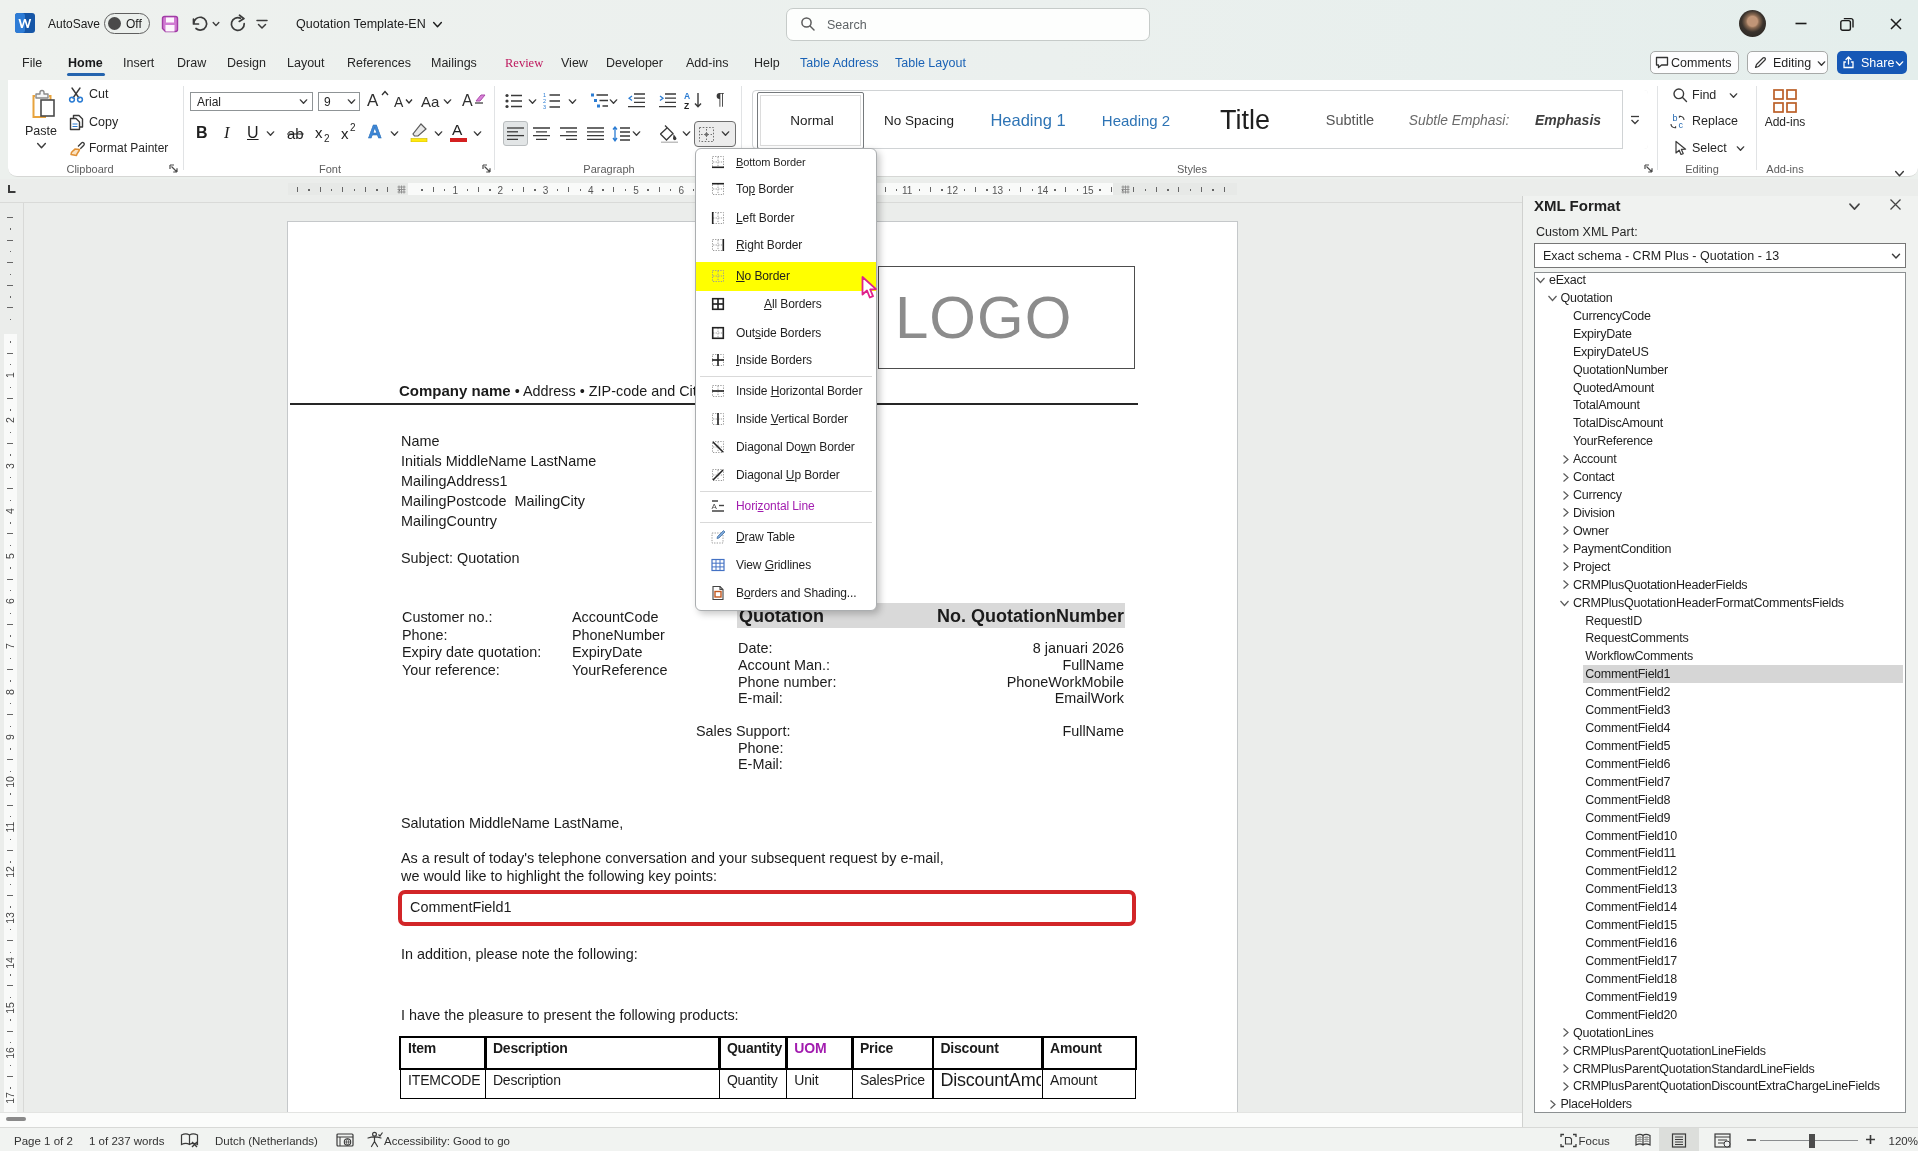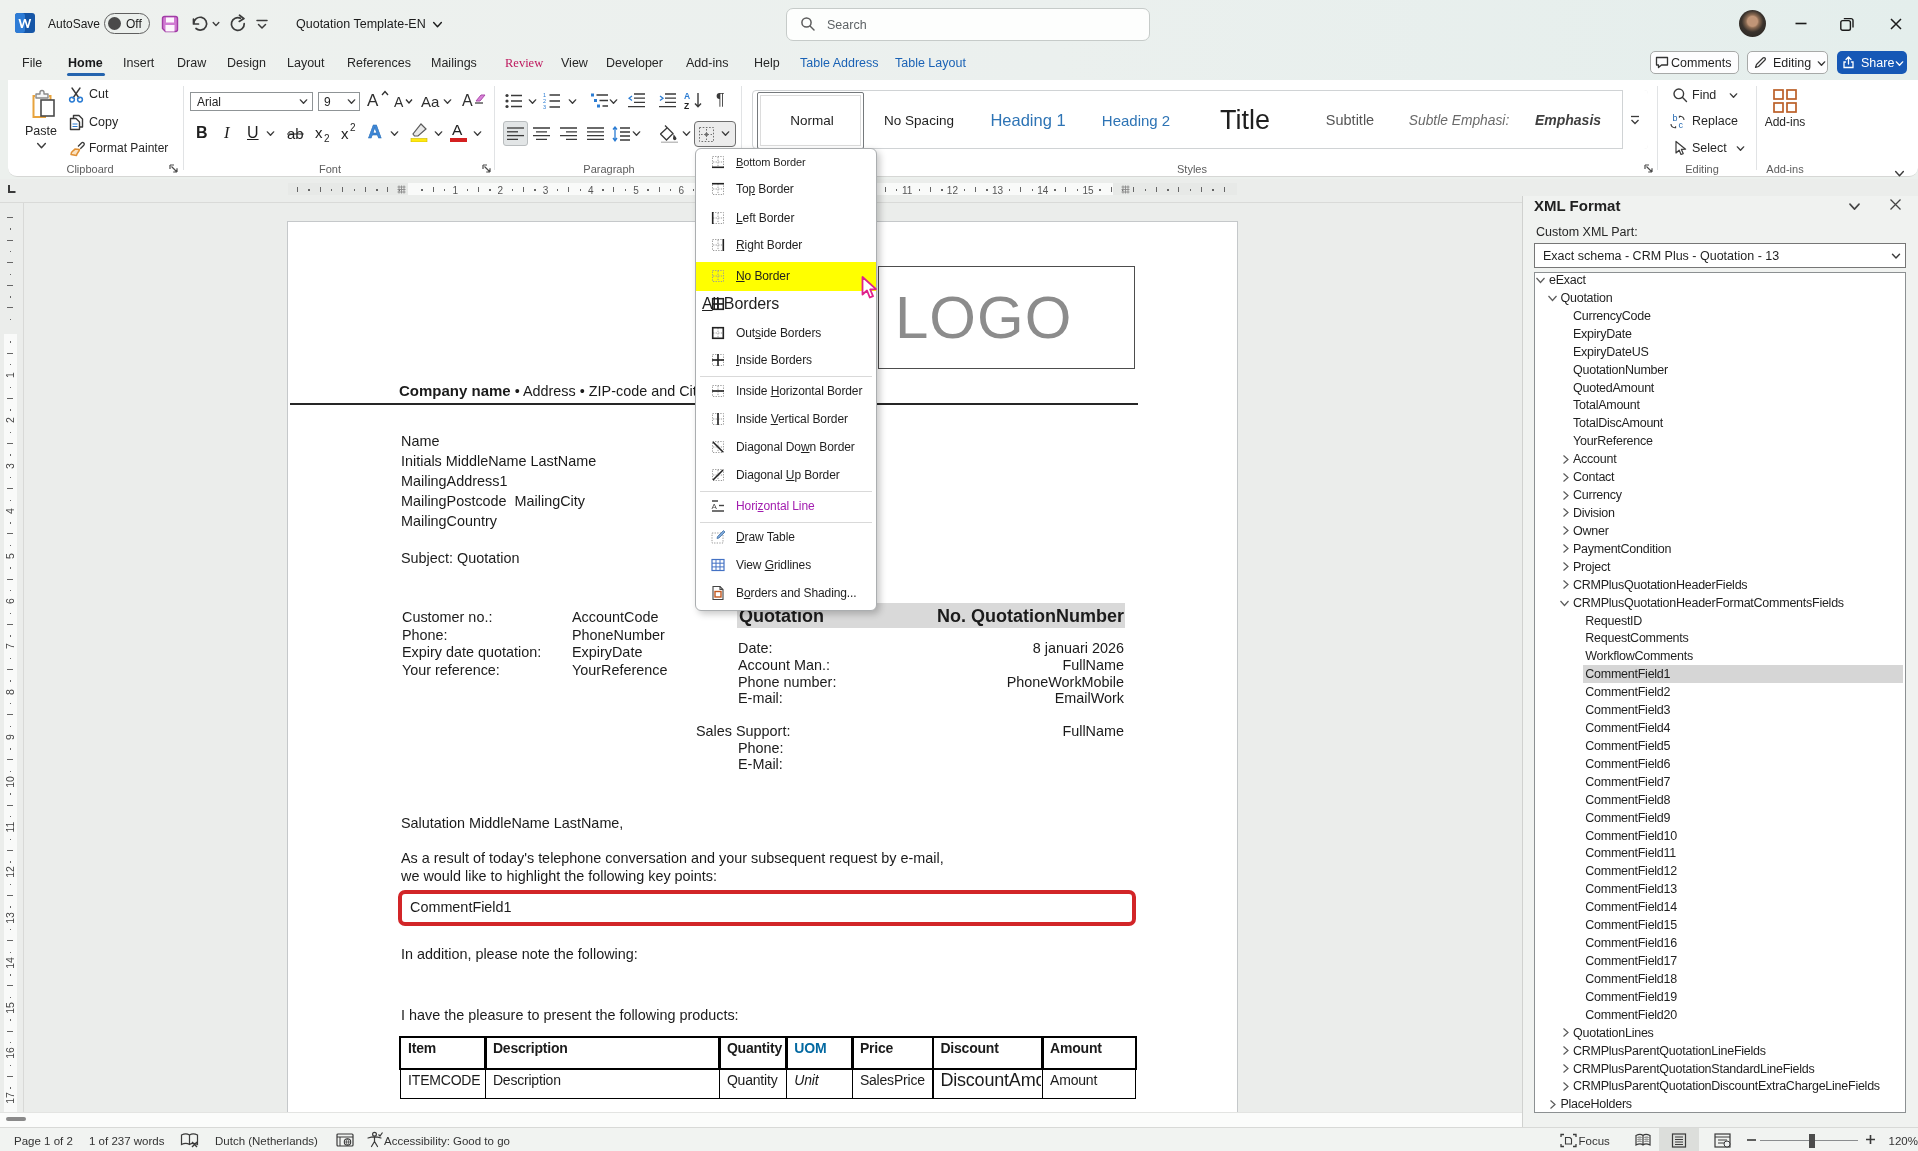--- a/index.html
+++ b/index.html
@@ -551,28 +551,28 @@
 <div style="position:absolute;left:400.3px;top:1069px;width:735.4000000000001px;height:29.5px;border-left:1.3px solid #000;border-right:1.3px solid #000;border-bottom:1.3px solid #000;"></div>
 <div style="position:absolute;left:484.79999999999995px;top:1069px;width:1.3px;height:29.5px;background:#000;"></div>
 <div style="position:absolute;left:718.8px;top:1069px;width:1.3px;height:29.5px;background:#000;"></div>
 <div style="position:absolute;left:786.1999999999999px;top:1069px;width:1.3px;height:29.5px;background:#000;"></div>
 <div style="position:absolute;left:851.8px;top:1069px;width:1.3px;height:29.5px;background:#000;"></div>
 <div style="position:absolute;left:932.3px;top:1069px;width:1.3px;height:29.5px;background:#000;"></div>
 <div style="position:absolute;left:1042.0px;top:1069px;width:1.3px;height:29.5px;background:#000;"></div>
 <div style="position:absolute;left:408.1px;top:1048px;transform:translateY(-50%);font-size:14px;letter-spacing:-0.2px;color:#1b1b1b;font-weight:700;white-space:nowrap;width:75.79999999999995px;overflow:hidden;">Item</div>
 <div style="position:absolute;left:492.9px;top:1048px;transform:translateY(-50%);font-size:14px;letter-spacing:-0.2px;color:#1b1b1b;font-weight:700;white-space:nowrap;width:225.0px;overflow:hidden;">Description</div>
 <div style="position:absolute;left:726.9px;top:1048px;transform:translateY(-50%);font-size:14px;letter-spacing:-0.2px;color:#1b1b1b;font-weight:700;white-space:nowrap;width:58.39999999999998px;overflow:hidden;">Quantity</div>
-<div style="position:absolute;left:794.3px;top:1048px;transform:translateY(-50%);font-size:14px;letter-spacing:-0.2px;color:#0369a1;font-weight:700;white-space:nowrap;width:56.60000000000002px;overflow:hidden;">UOM</div>
+<div style="position:absolute;left:794.3px;top:1048px;transform:translateY(-50%);font-size:14px;letter-spacing:-0.2px;color:#a21caf;font-weight:700;white-space:nowrap;width:56.60000000000002px;overflow:hidden;">UOM</div>
 <div style="position:absolute;left:859.9px;top:1048px;transform:translateY(-50%);font-size:14px;letter-spacing:-0.2px;color:#1b1b1b;font-weight:700;white-space:nowrap;width:71.5px;overflow:hidden;">Price</div>
 <div style="position:absolute;left:940.4px;top:1048px;transform:translateY(-50%);font-size:14px;letter-spacing:-0.2px;color:#1b1b1b;font-weight:700;white-space:nowrap;width:100.69999999999993px;overflow:hidden;">Discount</div>
 <div style="position:absolute;left:1050.1px;top:1048px;transform:translateY(-50%);font-size:14px;letter-spacing:-0.2px;color:#1b1b1b;font-weight:700;white-space:nowrap;width:84.0px;overflow:hidden;">Amount</div>
 <div style="position:absolute;left:408.1px;top:1080px;transform:translateY(-50%);font-size:14px;letter-spacing:-0.2px;color:#1b1b1b;font-weight:400;white-space:nowrap;width:75.79999999999995px;overflow:hidden;">ITEMCODE</div>
 <div style="position:absolute;left:492.9px;top:1080px;transform:translateY(-50%);font-size:14px;letter-spacing:-0.2px;color:#1b1b1b;font-weight:400;white-space:nowrap;width:225.0px;overflow:hidden;">Description</div>
 <div style="position:absolute;left:726.9px;top:1080px;transform:translateY(-50%);font-size:14px;letter-spacing:-0.2px;color:#1b1b1b;font-weight:400;white-space:nowrap;width:58.39999999999998px;overflow:hidden;">Quantity</div>
-<div style="position:absolute;left:794.3px;top:1080px;transform:translateY(-50%);font-size:14px;letter-spacing:-0.2px;color:#1b1b1b;font-weight:400;white-space:nowrap;width:56.60000000000002px;overflow:hidden;font-style:italic;">Unit</div>
+<div style="position:absolute;left:794.3px;top:1080px;transform:translateY(-50%);font-size:14px;letter-spacing:-0.2px;color:#1b1b1b;font-weight:400;white-space:nowrap;width:56.60000000000002px;overflow:hidden;">Unit</div>
 <div style="position:absolute;left:859.9px;top:1080px;transform:translateY(-50%);font-size:14px;letter-spacing:-0.2px;color:#1b1b1b;font-weight:400;white-space:nowrap;width:71.5px;overflow:hidden;">SalesPrice</div>
 <div style="position:absolute;left:940.4px;top:1080px;transform:translateY(-50%);font-size:18px;letter-spacing:-0.2px;color:#1b1b1b;font-weight:400;white-space:nowrap;width:100.69999999999993px;overflow:hidden;">DiscountAmount</div>
 <div style="position:absolute;left:1050.1px;top:1080px;transform:translateY(-50%);font-size:14px;letter-spacing:-0.2px;color:#1b1b1b;font-weight:400;white-space:nowrap;width:84.0px;overflow:hidden;">Amount</div>
 <div style="position:absolute;left:0;top:1112px;width:1522px;height:15px;background:#fbfcfb;border-top:1px solid #e3e4e2;"></div>
 <div style="position:absolute;left:6px;top:1117px;width:20px;height:4px;background:#8a8a8a;border-radius:2px;"></div>
 <div style="position:absolute;left:1522px;top:196px;width:396px;height:931px;background:#f0f2f0;border-left:1px solid #d0d1cf;"></div>
 <div style="position:absolute;left:1534px;top:204.5px;transform:translateY(-50%);font-size:15px;color:#1f1f1f;font-weight:700;white-space:nowrap;">XML Format</div>
 <svg style="position:absolute;left:1848px;top:200px;" width="13" height="13" viewBox="0 0 13 13">
     <path d="M1.95 4.16 L6.5 9.1 L11.049999999999999 4.16" fill="none" stroke="#444" stroke-width="1.6" stroke-linecap="round" stroke-linejoin="round"></path>
   </svg>
@@ -764,21 +764,21 @@
 <svg style="position:absolute;left:710px;top:296.0px;" width="16" height="16" viewBox="0 0 16 16">
     <rect x="2.5" y="2.5" width="11" height="11" fill="none" stroke="#9a9a9a" stroke-width="1" stroke-dasharray="1.3,1.3"></rect>
     <path d="M8 3 V13 M3 8 H13" stroke="#9a9a9a" stroke-width="1" stroke-dasharray="1.3,1.3"></path>
     <path d="M2 2.7 H14" stroke="#222" stroke-width="1.6"></path>
     <path d="M2 13.3 H14" stroke="#222" stroke-width="1.6"></path>
     <path d="M2.7 2 V14" stroke="#222" stroke-width="1.6"></path>
     <path d="M13.3 2 V14" stroke="#222" stroke-width="1.6"></path>
     <path d="M2 8 H14" stroke="#222" stroke-width="1.6"></path>
     <path d="M8 2 V14" stroke="#222" stroke-width="1.6"></path>
   </svg>
-<div style="position:absolute;left:702px;top:304.0px;transform:translateY(-50%);font-size:16px;letter-spacing:-0.1px;color:#1f1f1f;white-space:nowrap;"><u>A</u>ll Borders</div>
+<div style="position:absolute;left:764px;top:304.0px;transform:translateY(-50%);font-size:12px;letter-spacing:-0.1px;color:#1f1f1f;white-space:nowrap;"><u>A</u>ll Borders</div>
 <svg style="position:absolute;left:710px;top:324.5px;" width="16" height="16" viewBox="0 0 16 16">
     <rect x="2.5" y="2.5" width="11" height="11" fill="none" stroke="#9a9a9a" stroke-width="1" stroke-dasharray="1.3,1.3"></rect>
     <path d="M8 3 V13 M3 8 H13" stroke="#9a9a9a" stroke-width="1" stroke-dasharray="1.3,1.3"></path>
     <path d="M2 2.7 H14" stroke="#222" stroke-width="1.6"></path>
     <path d="M2 13.3 H14" stroke="#222" stroke-width="1.6"></path>
     <path d="M2.7 2 V14" stroke="#222" stroke-width="1.6"></path>
     <path d="M13.3 2 V14" stroke="#222" stroke-width="1.6"></path>
   </svg>
 <div style="position:absolute;left:736px;top:332.5px;transform:translateY(-50%);font-size:12px;letter-spacing:-0.1px;color:#1f1f1f;white-space:nowrap;">Out<u>s</u>ide Borders</div>
 <svg style="position:absolute;left:710px;top:352.2px;" width="16" height="16" viewBox="0 0 16 16">

